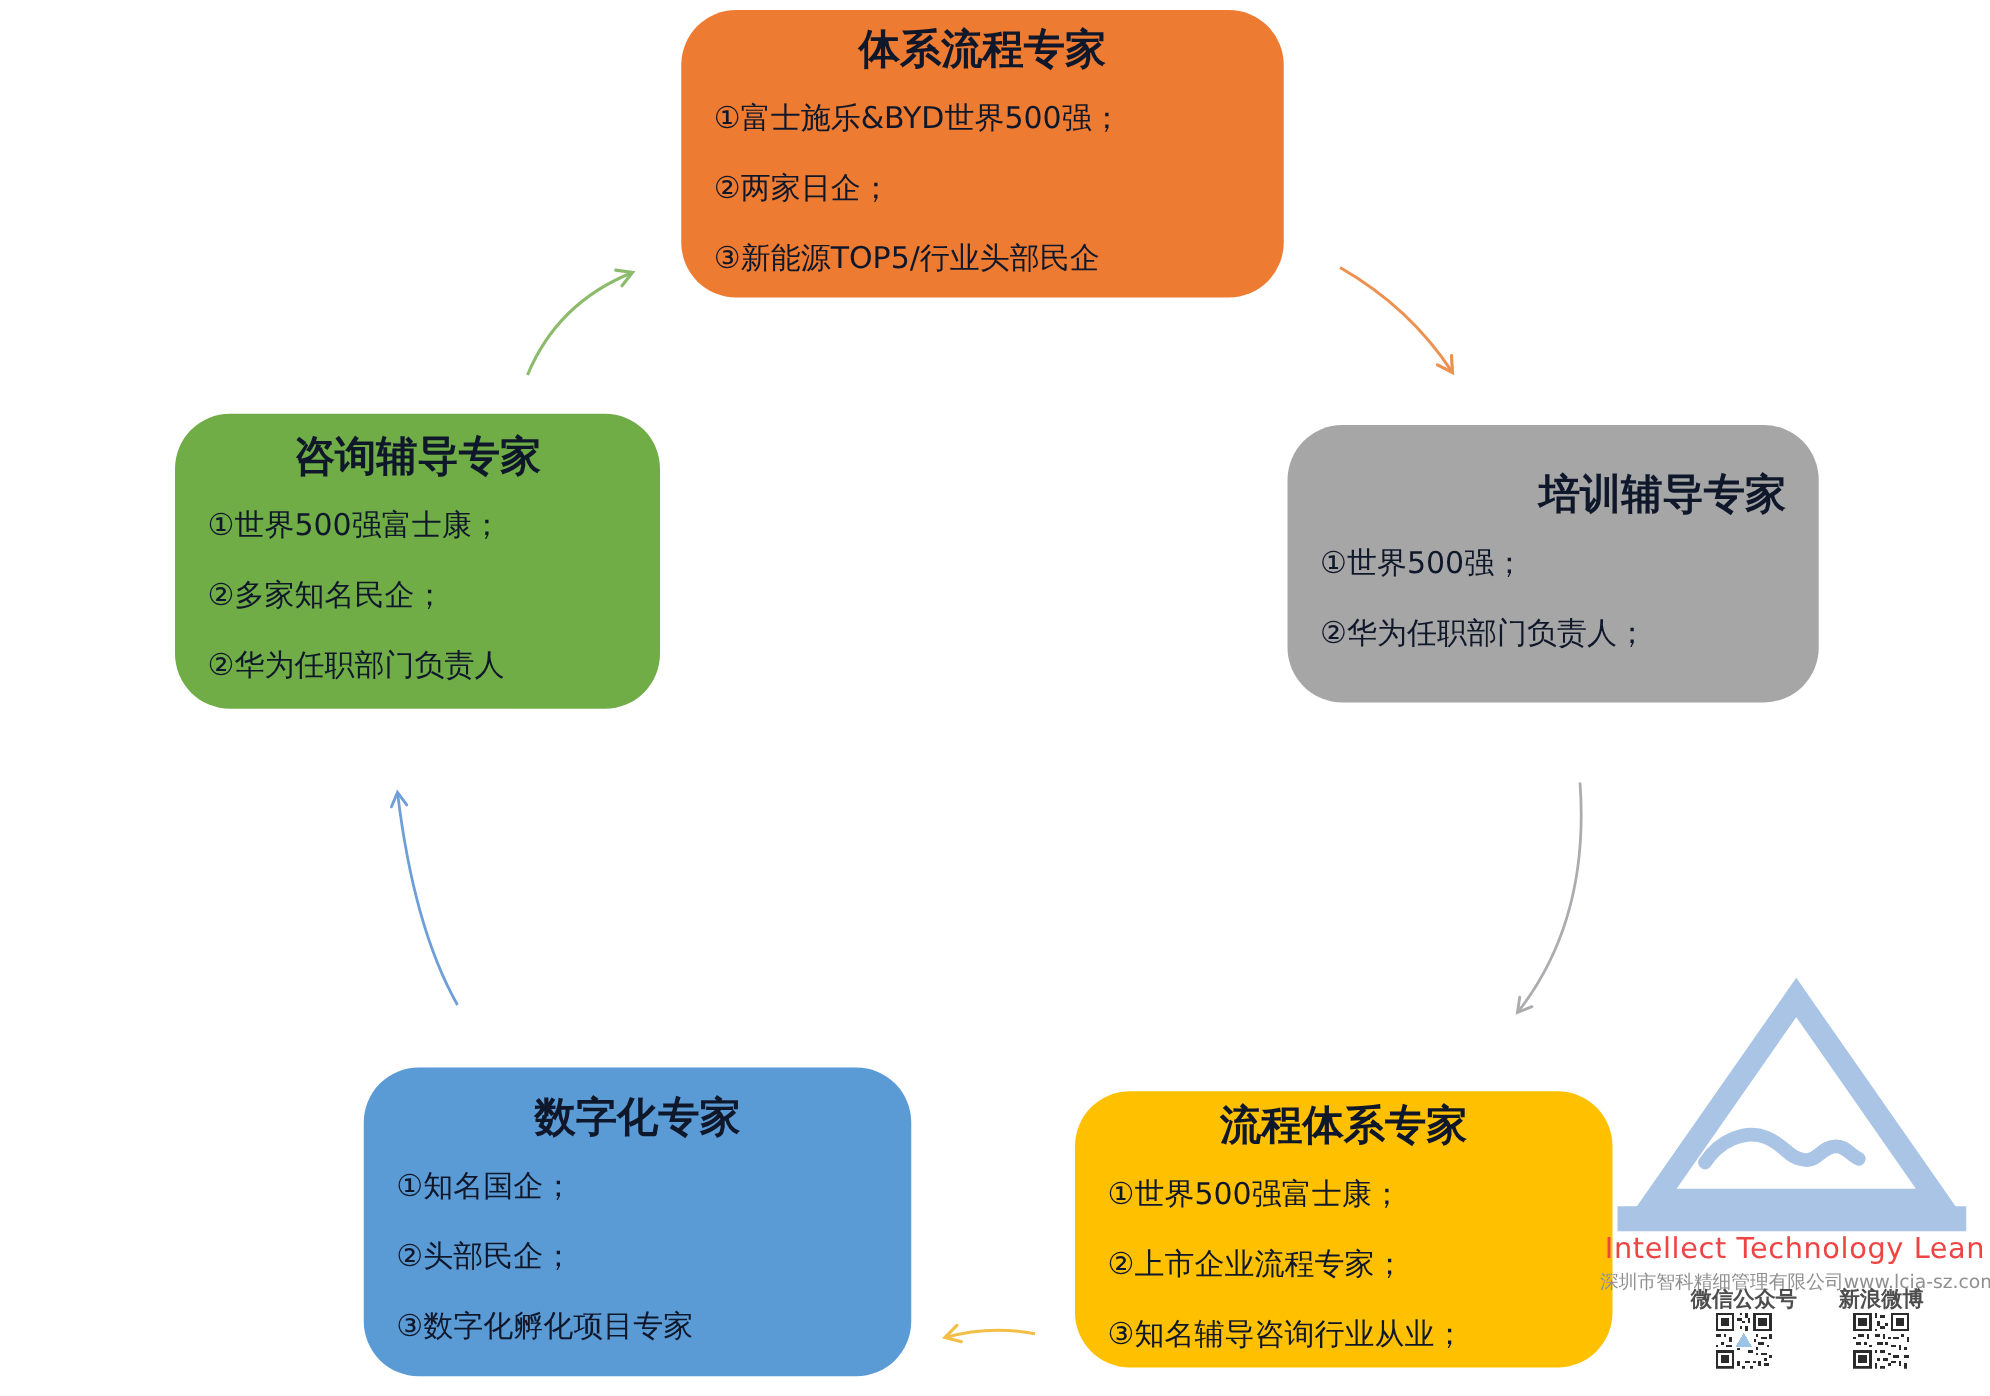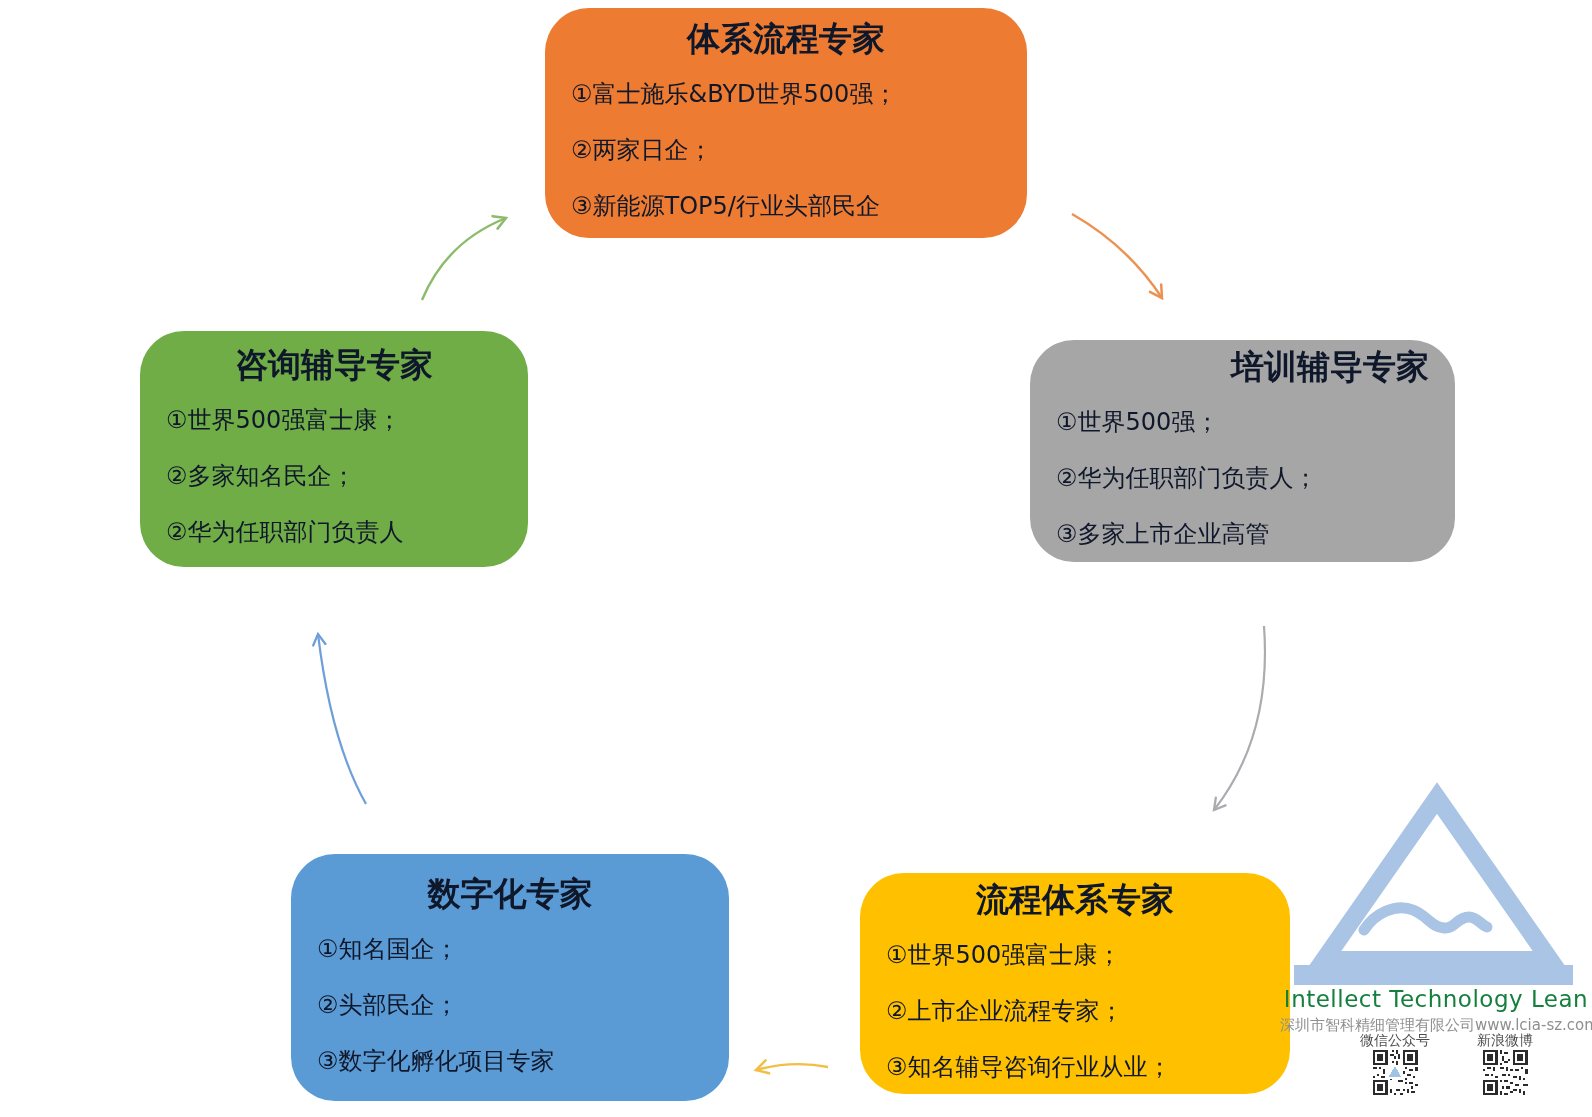--- a/index.html
+++ b/index.html
@@ -19,27 +19,27 @@
   #n3{left:291px;top:854px;width:438px;height:247px;}
   #n4{left:140px;top:331px;width:388px;height:236px;}
 
   
   .arrows{position:absolute;left:0;top:0;pointer-events:none;}
 
   
   .logo{position:absolute;left:1280px;top:770px;width:312px;height:347px;}
   .logo-mark{position:absolute;left:0;top:0;}
   .logo-en{position:absolute;left:0;top:216px;width:312px;text-align:center;
-           font-size:23px;letter-spacing:0.5px;color:#15803d;white-space:nowrap;}
+           font-size:23px;letter-spacing:0.5px;color:#ef4444;white-space:nowrap;}
   .logo-cn{position:absolute;left:0;top:246px;width:312px;text-align:center;
            font-size:15px;color:#8f8f8f;white-space:nowrap;}
   .qr-block{position:absolute;top:262px;width:110px;text-align:center;}
   .qr-block.left{left:60px;}
   .qr-block.right{left:170px;}
-  .qr-label{font-size:14px;font-weight:normal;color:#4d4d4d;line-height:16px;}
+  .qr-label{font-size:17px;font-weight:bold;color:#4d4d4d;line-height:16px;}
   .qr-block svg{display:block;margin:2px auto 0 auto;}
 </style>
 </head>
 <body>
 
 <div class="canvas">
 
   <svg class="arrows" width="1592" height="1117" viewBox="0 0 1592 1117">
     <defs>
       <marker id="mh-green" viewBox="0 0 10 10" refX="8" refY="5" markerWidth="7" markerHeight="7" orient="auto">
@@ -69,21 +69,20 @@
     <div class="ttl">体系流程专家</div>
     <div class="itm">①富士施乐&amp;BYD世界500强；</div>
     <div class="itm">②两家日企；</div>
     <div class="itm">③新能源TOP5/行业头部民企</div>
   </div>
 
   <div class="node title-left" id="n1" style="background: rgb(166, 166, 166);">
     <div class="ttl">培训辅导专家</div>
     <div class="itm">①世界500强；</div>
     <div class="itm">②华为任职部门负责人；</div>
-    <div class="itm">③多家上市企业高管</div>
   </div>
 
   <div class="node" id="n2" style="background: rgb(255, 192, 0);">
     <div class="ttl">流程体系专家</div>
     <div class="itm">①世界500强富士康；</div>
     <div class="itm">②上市企业流程专家；</div>
     <div class="itm">③知名辅导咨询行业从业；</div>
   </div>
 
   <div class="node" id="n3" style="background: rgb(91, 155, 213);">

